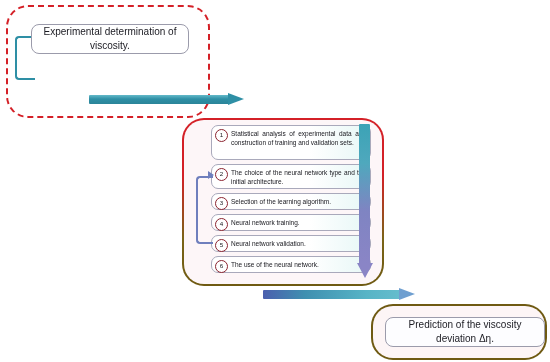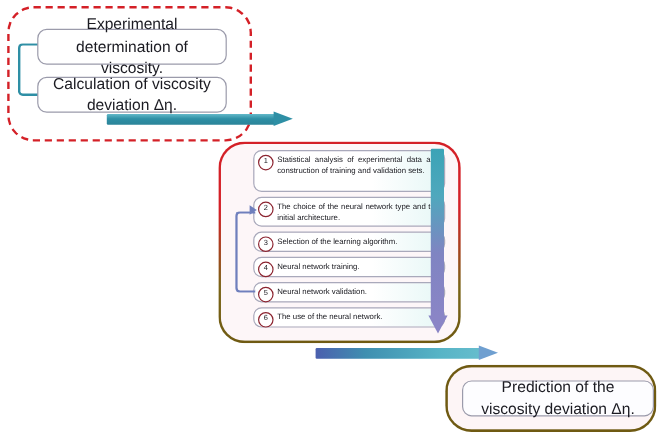--- a/index.html
+++ b/index.html
@@ -53,21 +53,21 @@
   }
 
   
   .node {
     position: absolute;
     box-sizing: border-box;
     border: 1px solid #9b9bab;
     border-radius: 8px;
     background: #ffffff;
     color: #1b1b22;
-    font-size: 13px;
+    font-size: 10px;
     line-height: 1.42;
     display: flex;
     align-items: center;
     padding: 3px 7px;
   }
   .node-top {
     justify-content: center;
     text-align: center;
   }
 
@@ -246,23 +246,20 @@
 <div id="canvas">
 
   <div class="group group-stage1"></div>
 
   <div class="bracket bracket-stage1"></div>
 
   <div class="node node-top node-exp">
     <span>Experimental determination of viscosity.</span>
   </div>
 
-  <div class="node node-top node-calc">
-    <span>Calculation of viscosity deviation Δη.</span>
-  </div>
 
   <div class="arrow-h arrow1">
     <div class="shaft"></div>
     <div class="head"></div>
   </div>
 
   <div class="tint-stage2"></div>
   <div class="group group-stage2"></div>
 
   <div class="step step1">

